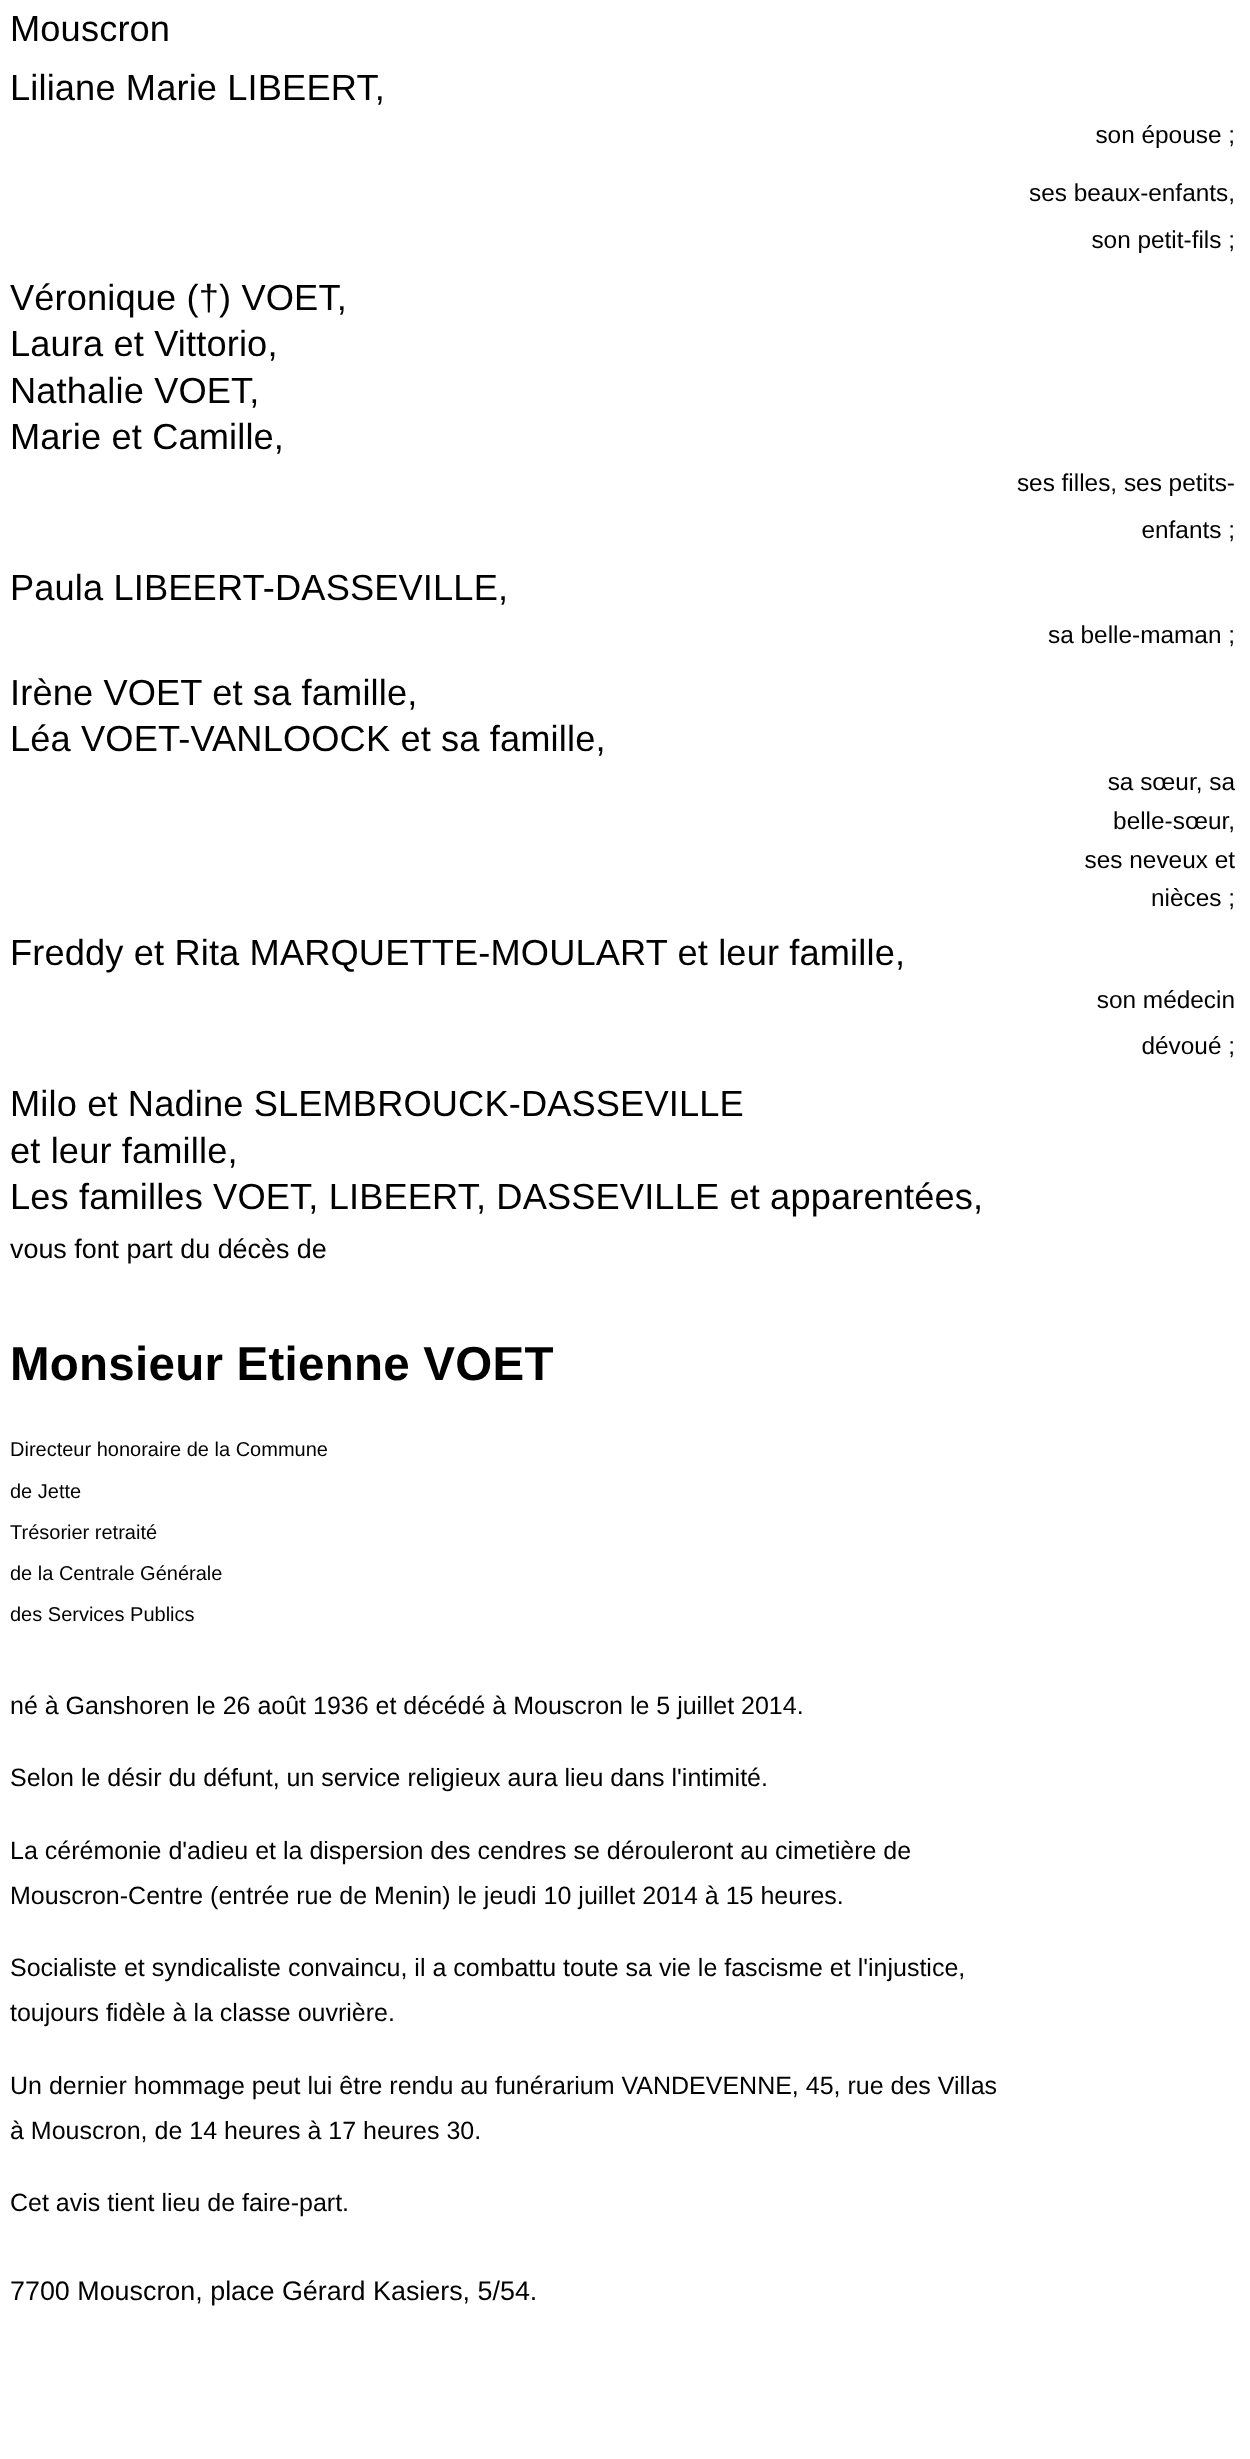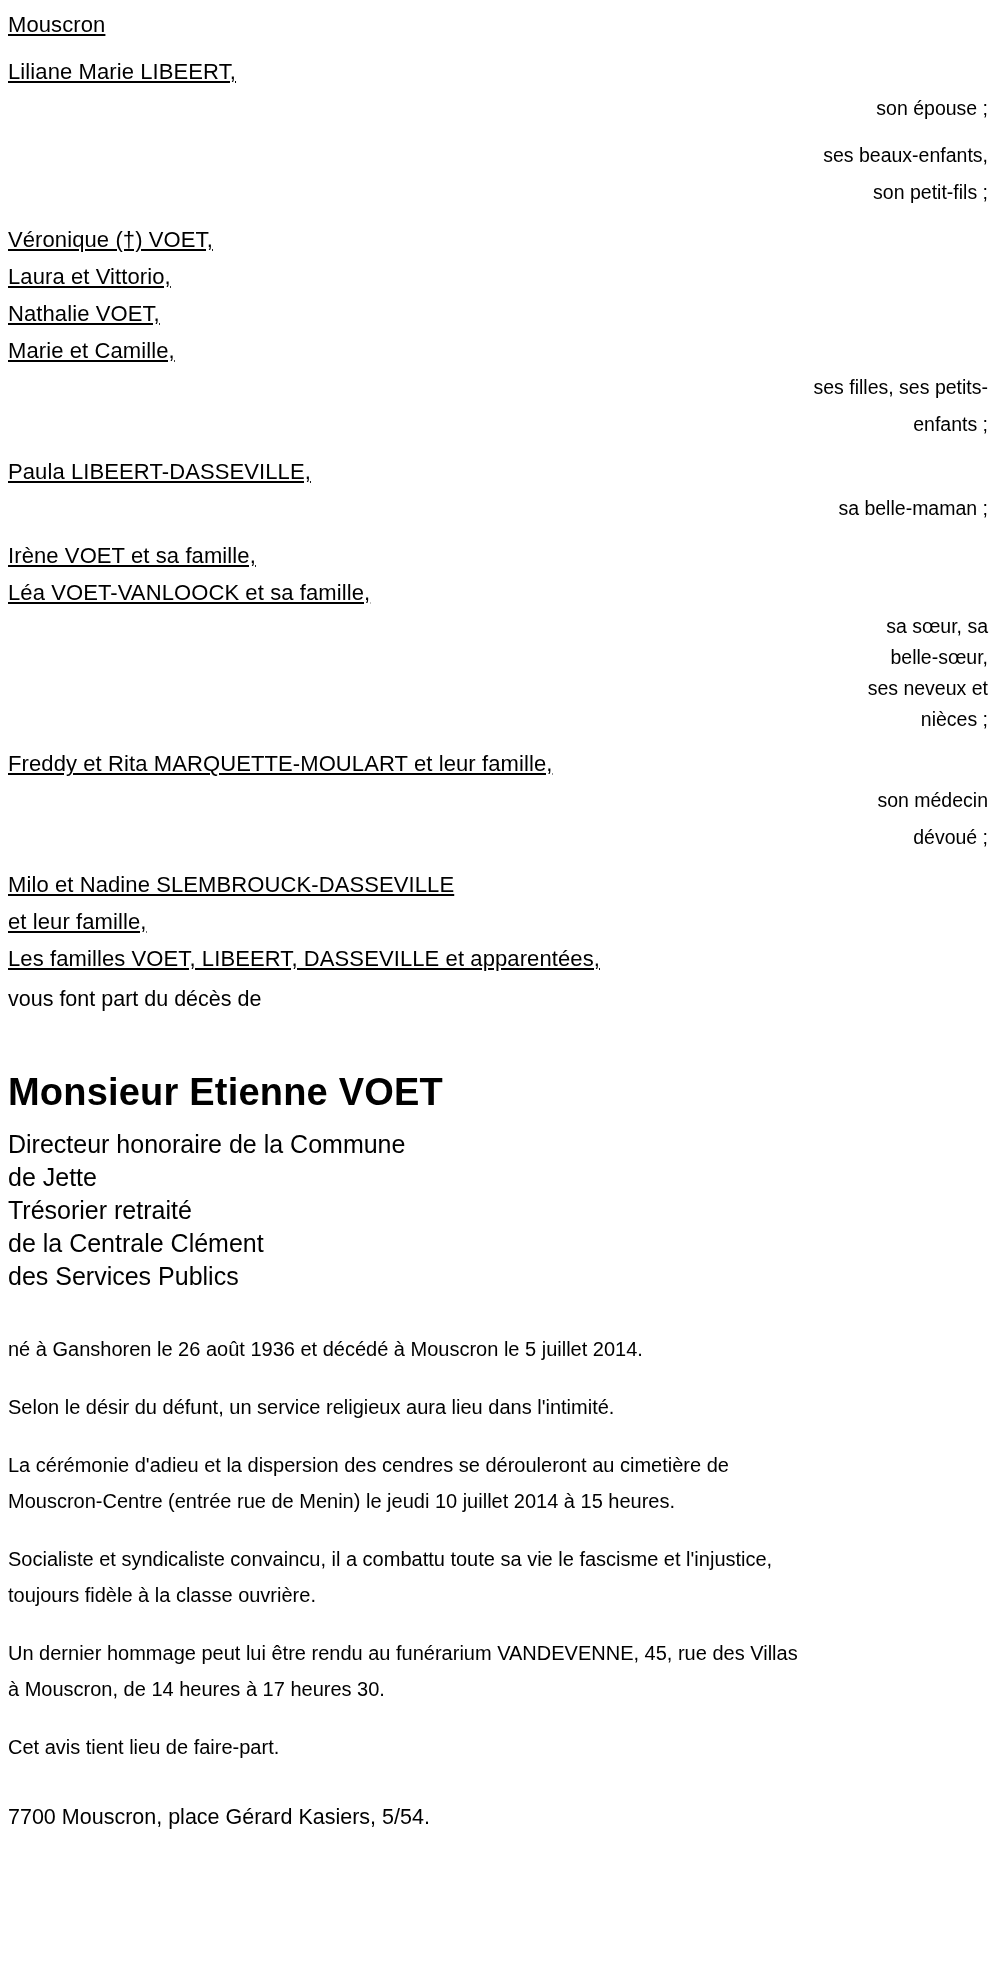--- a/index.html
+++ b/index.html
@@ -30,25 +30,24 @@
   }
   .rel-group {
     position: relative;
     width: 100%;
     box-sizing: border-box;
   }
   .names {
     width: 640px;
   }
   .name-line {
-    font-size: 22px;
+    font-size: 29px;
     line-height: 37px;
     letter-spacing: 0.1px;
     white-space: nowrap;
-    text-decoration: underline;
   }
   .labels {
     text-align: right;
     font-size: 19.5px;
     line-height: 37px;
     padding-right: 2px;
   }
   .label-line {
     display: block;
     white-space: nowrap;
@@ -70,22 +69,22 @@
     font-size: 38px;
     font-weight: bold;
     line-height: 40px;
     letter-spacing: 0.2px;
     margin-top: 54px;
     margin-bottom: 4px;
   }
 
   
   .titles {
-    margin-top: 16px;
-    font-size: 25px;
+    margin-top: 32px;
+    font-size: 16px;
     line-height: 33px;
   }
   .titles div { white-space: nowrap; }
 
   
   .body-text {
     margin-top: 38px;
   }
   .body-text p {
     margin: 0 0 22px 0;
@@ -191,21 +190,21 @@
   </div>
 
   <div class="lead">vous font part du décès de</div>
 
   <h1 class="deceased-name">Monsieur Etienne VOET</h1>
 
   <div class="titles">
     <div>Directeur honoraire de la Commune</div>
     <div>de Jette</div>
     <div>Trésorier retraité</div>
-    <div>de la Centrale Clément</div>
+    <div>de la Centrale Générale</div>
     <div>des Services Publics</div>
   </div>
 
   <div class="body-text">
     <p>né à Ganshoren le 26 août 1936 et décédé à Mouscron le 5 juillet 2014.</p>
     <p>Selon le désir du défunt, un service religieux aura lieu dans l'intimité.</p>
     <p>La cérémonie d'adieu et la dispersion des cendres se dérouleront au cimetière de Mouscron-Centre (entrée rue de Menin) le jeudi 10 juillet 2014 à 15 heures.</p>
     <p>Socialiste et syndicaliste convaincu, il a combattu toute sa vie le fascisme et l'injustice, toujours fidèle à la classe ouvrière.</p>
     <p>Un dernier hommage peut lui être rendu au funérarium VANDEVENNE, 45, rue des Villas à Mouscron, de 14 heures à 17 heures 30.</p>
     <p>Cet avis tient lieu de faire-part.</p>

